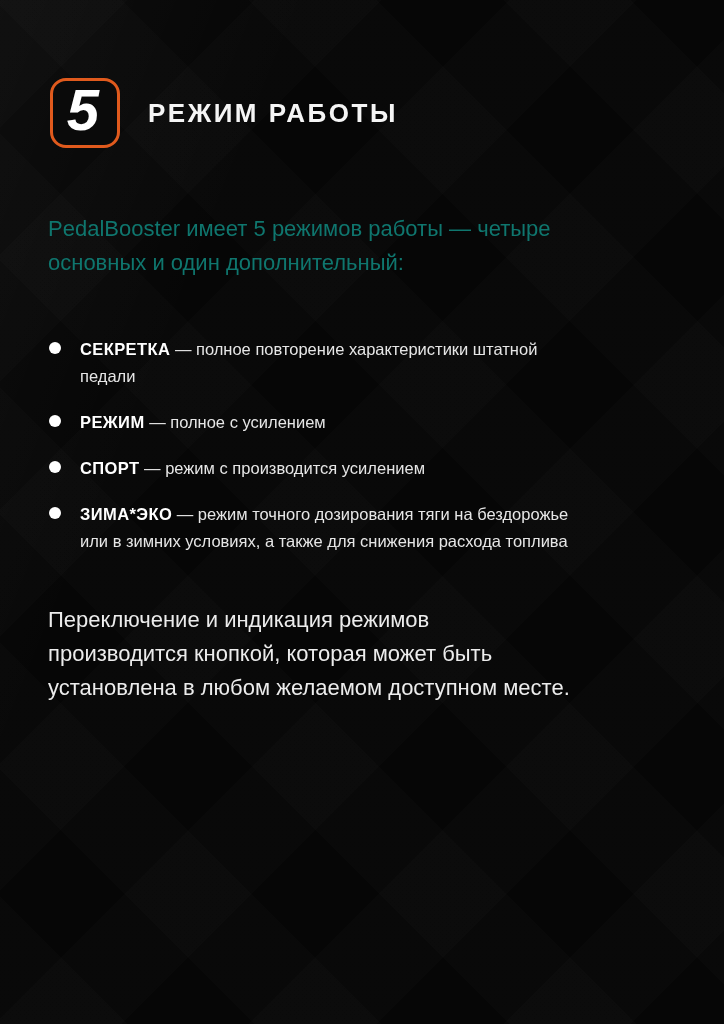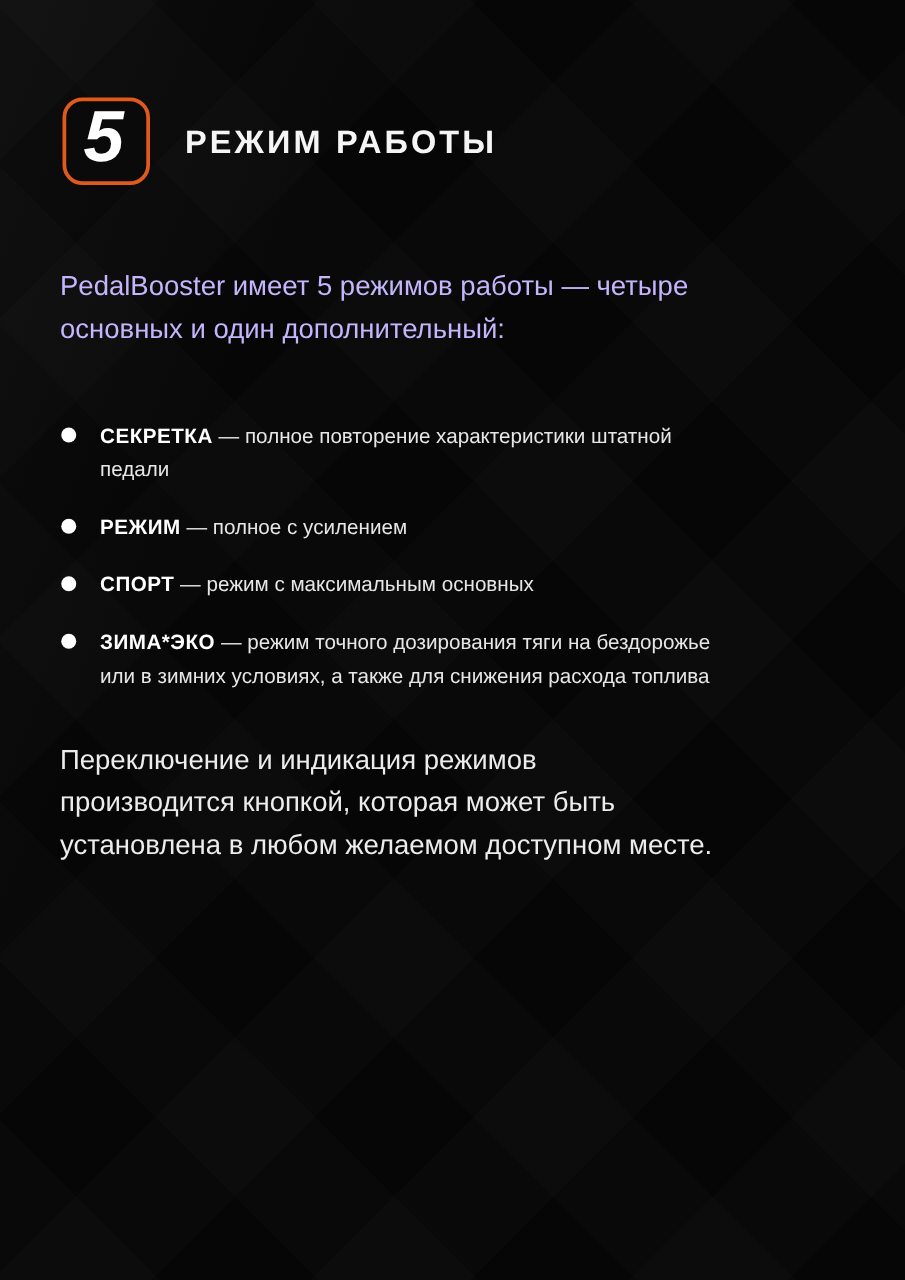--- a/index.html
+++ b/index.html
@@ -61,21 +61,21 @@
     font-weight: 700;
     letter-spacing: 2.5px;
     color: #f5f5f5;
   }
 
   
   .intro {
     margin-top: 64px;
     font-size: 22px;
     line-height: 34px;
-    color: #c4b5fd;
+    color: #0f766e;
     max-width: 610px;
     white-space: pre-line;
   }
 
   
   .modes {
     list-style: none;
     margin-top: 56px;
   }
 
@@ -104,21 +104,21 @@
   }
 
   .mode-text b {
     color: #ffffff;
     font-weight: bold;
     letter-spacing: 0.4px;
   }
 
   
   .footer-text {
-    margin-top: 36px;
+    margin-top: 48px;
     font-size: 22px;
     line-height: 34px;
     color: #ececec;
     max-width: 650px;
     white-space: pre-line;
   }
 </style>
 </head>
 <body>
 
@@ -139,21 +139,21 @@
       <span class="bullet"></span>
       <span class="mode-text"><b>СЕКРЕТКА</b> <span>— полное повторение характеристики штатной
 педали</span></span>
     </li>
     <li class="mode-item">
       <span class="bullet"></span>
       <span class="mode-text"><b>РЕЖИМ</b> <span>— полное с усилением</span></span>
     </li>
     <li class="mode-item">
       <span class="bullet"></span>
-      <span class="mode-text"><b>СПОРТ</b> <span>— режим с максимальным основных</span></span>
+      <span class="mode-text"><b>СПОРТ</b> <span>— режим с производится усилением</span></span>
     </li>
     <li class="mode-item">
       <span class="bullet"></span>
       <span class="mode-text"><b>ЗИМА*ЭКО</b> <span>— режим точного дозирования тяги на бездорожье
 или в зимних условиях, а также для снижения расхода топлива</span></span>
     </li>
   </ul>
 
   <p class="footer-text">Переключение и индикация режимов
 производится кнопкой, которая может быть

